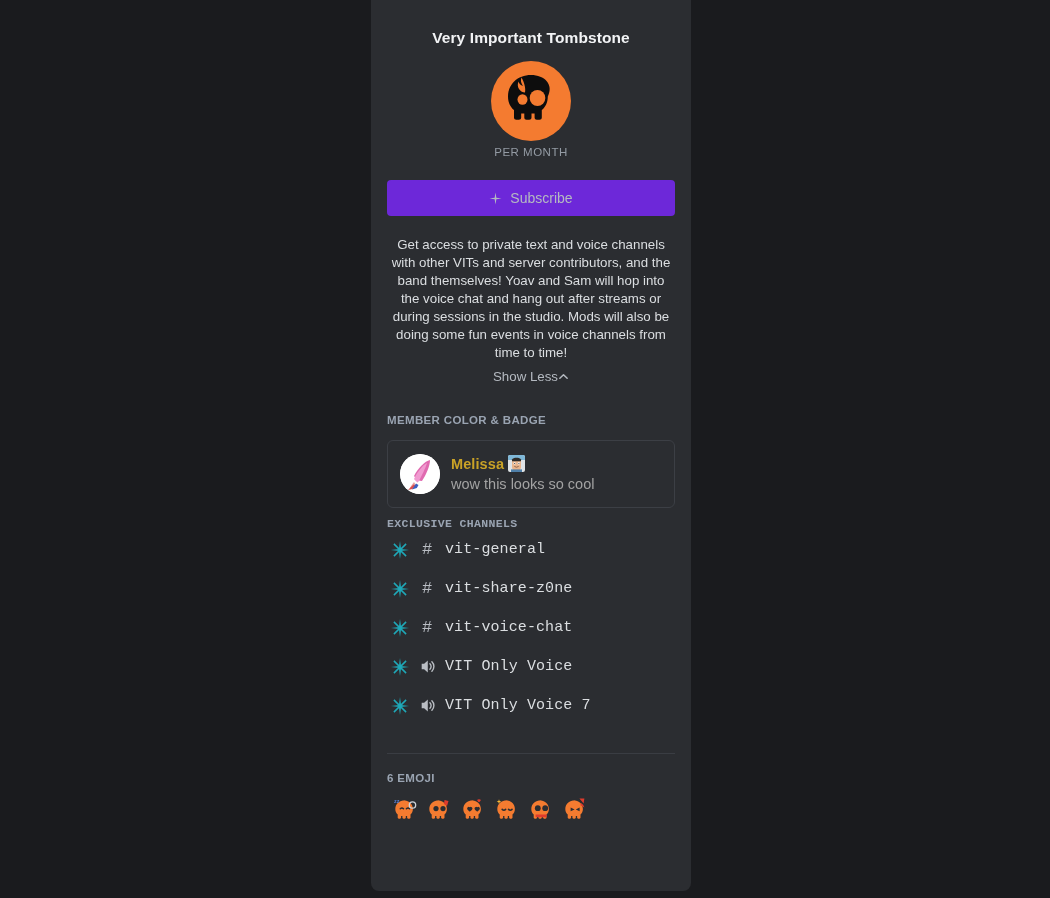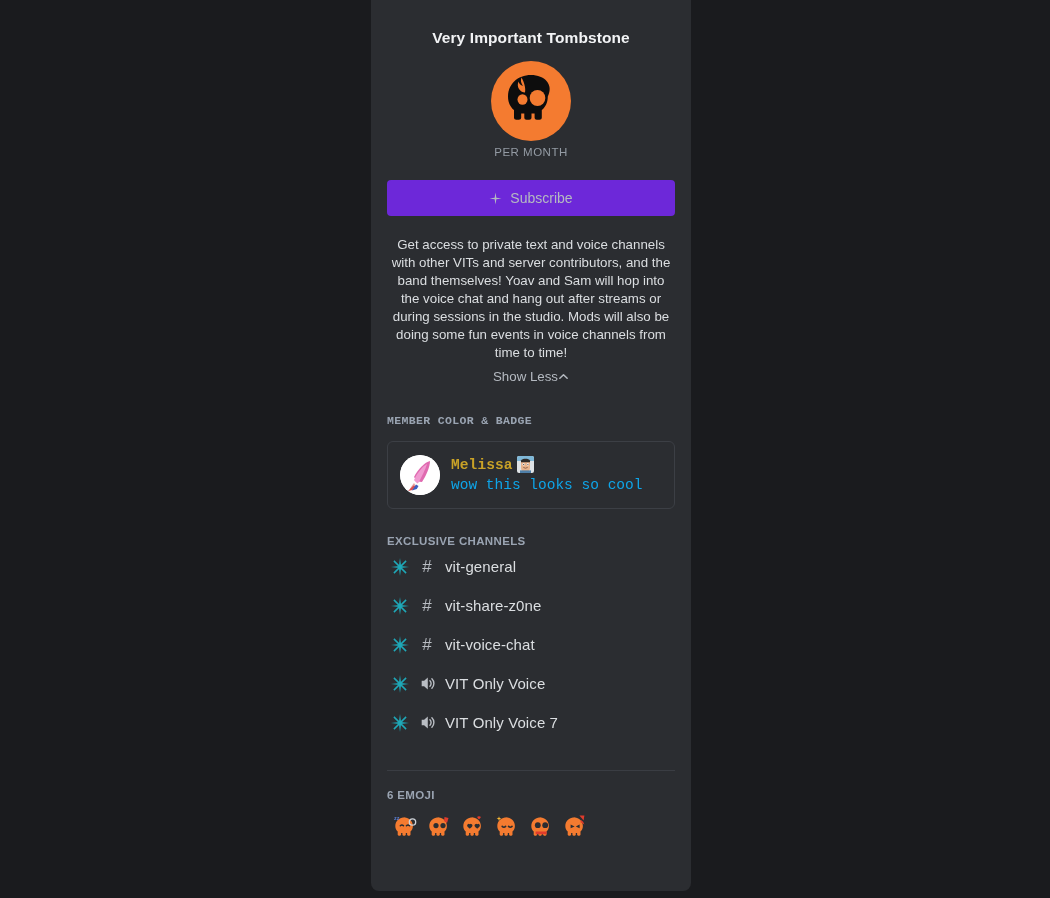--- a/index.html
+++ b/index.html
@@ -117,21 +117,21 @@
     text-transform: uppercase;
   }
 
   .divider {
     height: 1px;
     background: #3a3d43;
     margin: 0;
   }
 
   
-  .member-section { margin-top: 30px; font-family: Liberation Mono, monospace; }
+  .member-section { margin-top: 30px; }
   .member-preview {
     margin-top: 14px;
     display: flex;
     align-items: flex-start;
     gap: 11px;
     padding: 13px 12px;
     border: 1px solid #3c3f45;
     border-radius: 6px;
     background: #2b2d31;
   }
@@ -154,26 +154,26 @@
   .msg-badge {
     width: 17px; height: 17px;
     border-radius: 2px;
     display: block;
     overflow: hidden;
   }
   .msg-badge svg { width:17px; height:17px; display:block; }
   .msg-text {
     margin-top: 3px;
     font-size: 14.5px;
-    color: #0ea5e9;
+    color: #a3a3a3;
     line-height: 18px;
   }
 
   
-  .channels-section { margin-top: 26px; }
+  .channels-section { margin-top: 9px; font-family: Liberation Mono, monospace; }
   .channel-row {
     display: flex;
     align-items: center;
     gap: 9px;
     height: 39px;
     padding-left: 4px;
   }
   .chan-sparkle { width: 18px; height: 18px; flex: 0 0 auto; display: block; }
   .chan-type {
     flex: 0 0 auto;

